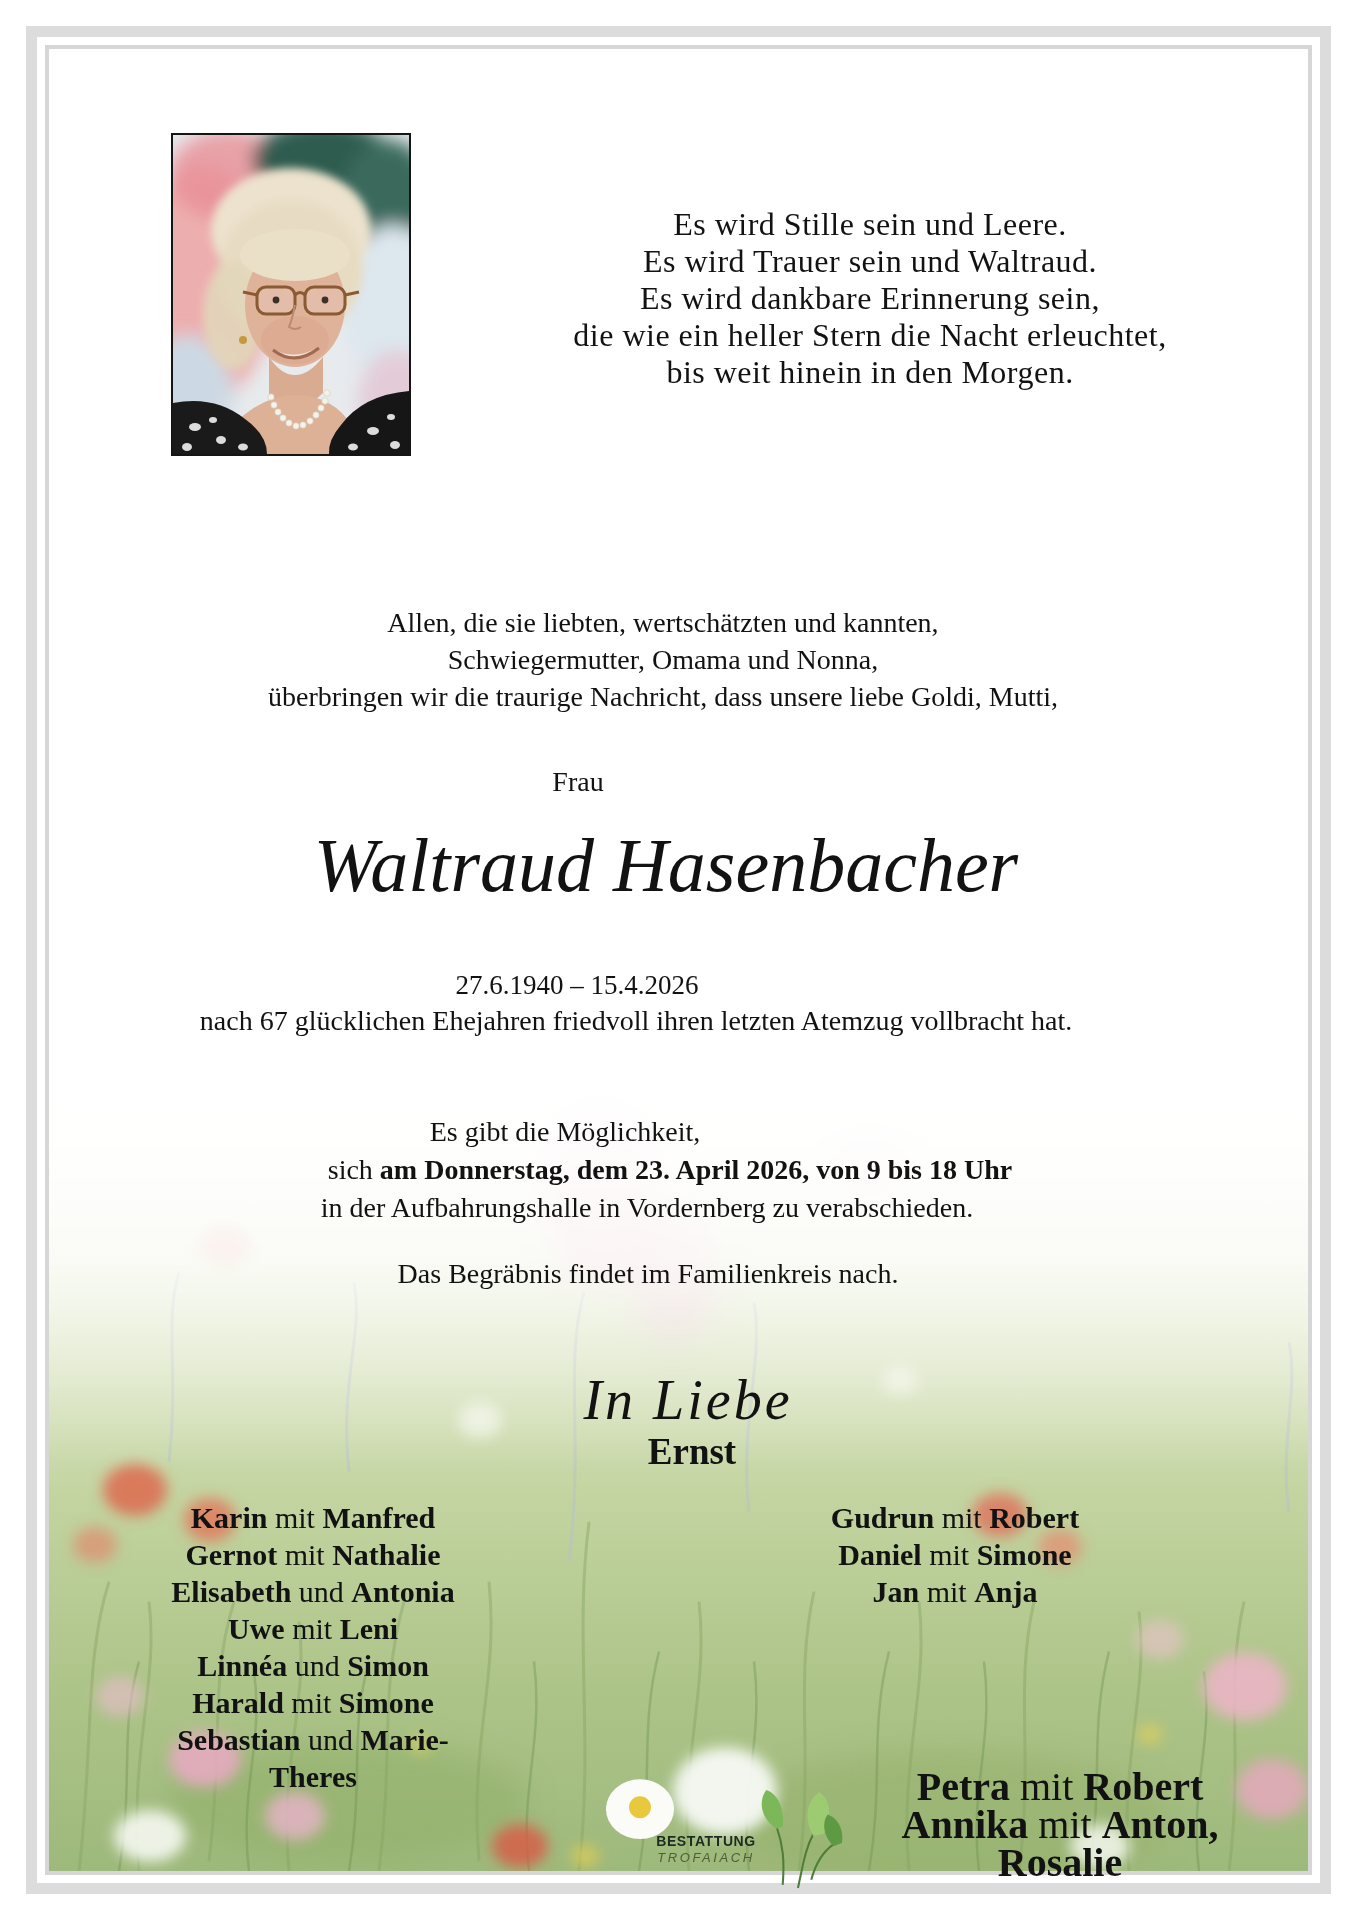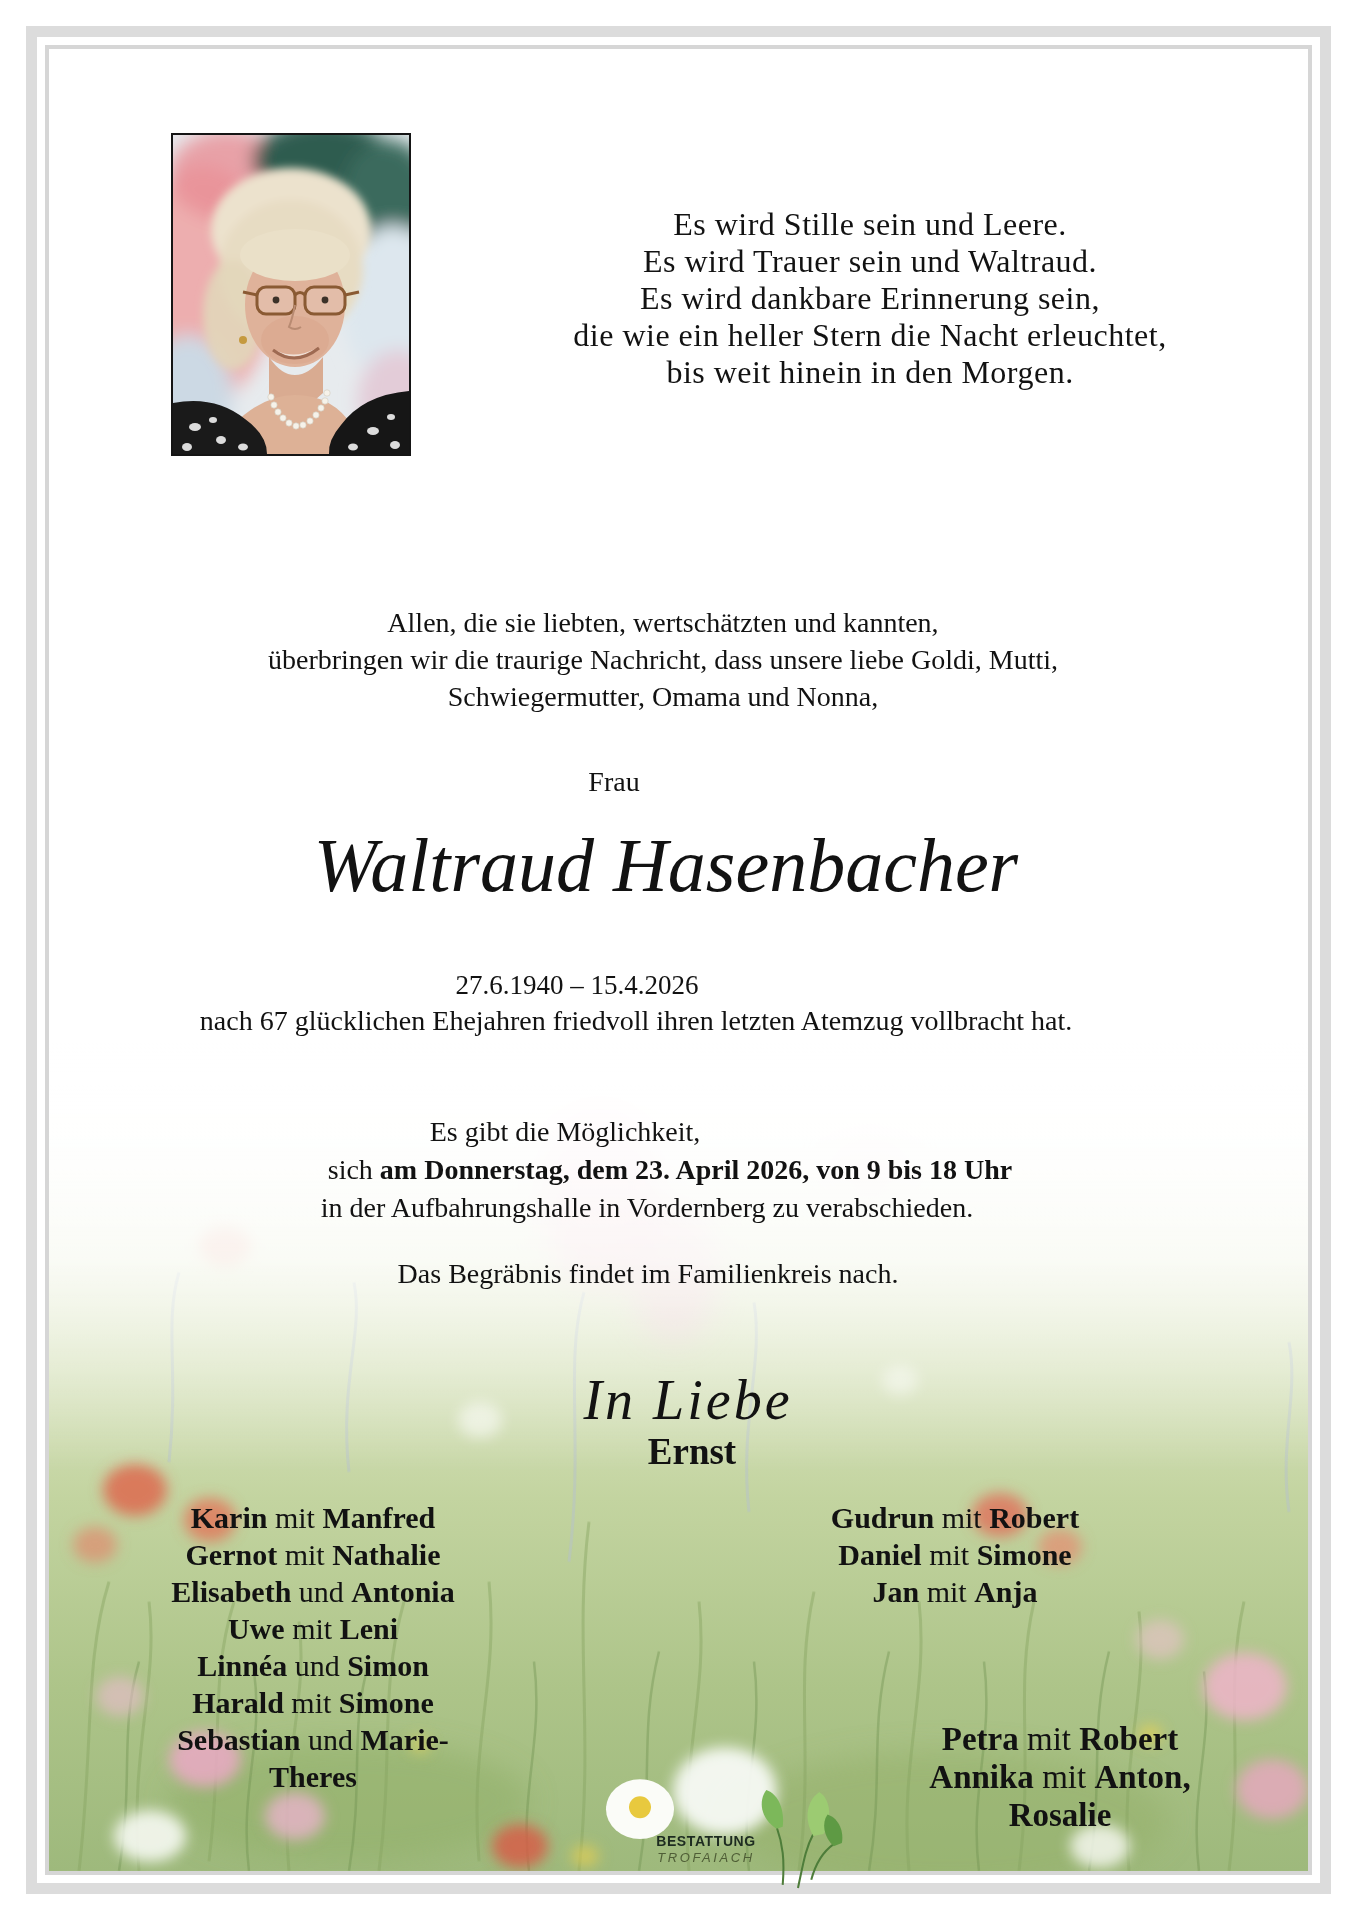--- a/index.html
+++ b/index.html
@@ -14,33 +14,33 @@
   .meadow{position:absolute;left:49px;right:49px;bottom:49px;height:828px;z-index:1;}
   .meadow svg{width:100%;height:100%;display:block;}
   .photo{
     position:absolute;left:171px;top:133px;width:240px;height:323px;
     border:2px solid #151515;box-sizing:border-box;z-index:2;background:#e7ebee;
   }
   .photo svg{width:100%;height:100%;display:block;}
   .txt{position:absolute;text-align:center;z-index:3;}
   .poem{left:480px;top:206px;width:780px;font-size:32px;line-height:37px;letter-spacing:0.5px;}
   .announcement{left:60px;top:604px;width:1206px;font-size:28px;line-height:37px;}
-  .salutation{left:0;top:766px;width:1156px;font-size:28px;padding-left:36px;}
+  .salutation{left:0;top:766px;width:1156px;font-size:28px;}
   .deceased-name{left:0;top:822px;width:1332px;font-size:76px;font-style:italic;}
   .deceased-dates{left:0;top:970px;width:1154px;font-size:27px;}
   .passing{left:0;top:1005px;width:1272px;font-size:28px;}
   .farewell-1{left:0;top:1116px;width:1130px;font-size:28px;}
   .farewell-2{left:0;top:1154px;width:1340px;font-size:28px;}
   .farewell-3{left:0;top:1192px;width:1294px;font-size:28px;}
   .burial{left:0;top:1258px;width:1296px;font-size:28px;}
   .closing-script{left:19px;top:1368px;width:1338px;font-size:56px;font-style:italic;letter-spacing:3px;}
   .closing-name{left:27px;top:1430px;width:1330px;font-size:37px;font-weight:bold;}
   .mourners-left{left:138px;top:1499px;width:350px;font-size:30px;line-height:37px;}
   .mourners-right-top{left:775px;top:1499px;width:360px;font-size:30px;line-height:37px;}
-  .mourners-right-bottom{left:880px;top:1720px;width:360px;font-size:33px;line-height:38px;}
+  .mourners-right-bottom{left:880px;top:1768px;width:360px;font-size:40px;line-height:38px;}
   .name-line span.b{font-weight:bold;}
   .b{font-weight:bold;}
   .logo{left:640px;top:1833px;width:132px;text-align:center;z-index:3;
         font-family:"Liberation Sans","DejaVu Sans",sans-serif;position:absolute;}
   .logo-line1{font-size:14px;font-weight:bold;letter-spacing:0.6px;color:#1d2b20;}
   .logo-line2{font-size:13px;font-style:italic;letter-spacing:2.6px;color:#4f5e36;margin-top:1px;}
   .leaves{position:absolute;left:752px;top:1788px;width:92px;height:102px;z-index:2;}
   .leaves svg{width:100%;height:100%;display:block;}
 </style>
 </head>
@@ -223,22 +223,22 @@
   <div class="txt poem">
       <div class="name-line">Es wird Stille sein und Leere.</div>
       <div class="name-line">Es wird Trauer sein und Waltraud.</div>
       <div class="name-line">Es wird dankbare Erinnerung sein,</div>
       <div class="name-line">die wie ein heller Stern die Nacht erleuchtet,</div>
       <div class="name-line">bis weit hinein in den Morgen.</div>
     </div>
 
   <div class="txt announcement">
       <div class="name-line">Allen, die sie liebten, wertschätzten und kannten,</div>
+      <div class="name-line">Schwiegermutter, Omama und Nonna,</div>
       <div class="name-line">überbringen wir die traurige Nachricht, dass unsere liebe Goldi, Mutti,</div>
-      <div class="name-line">Schwiegermutter, Omama und Nonna,</div>
     </div>
 
   <div class="txt salutation">Frau</div>
 
   <div class="txt deceased-name">Waltraud Hasenbacher</div>
 
   <div class="txt deceased-dates">27.6.1940 – 15.4.2026</div>
 
   <div class="txt passing">nach 67 glücklichen Ehejahren friedvoll ihren letzten Atemzug vollbracht hat.</div>
 

